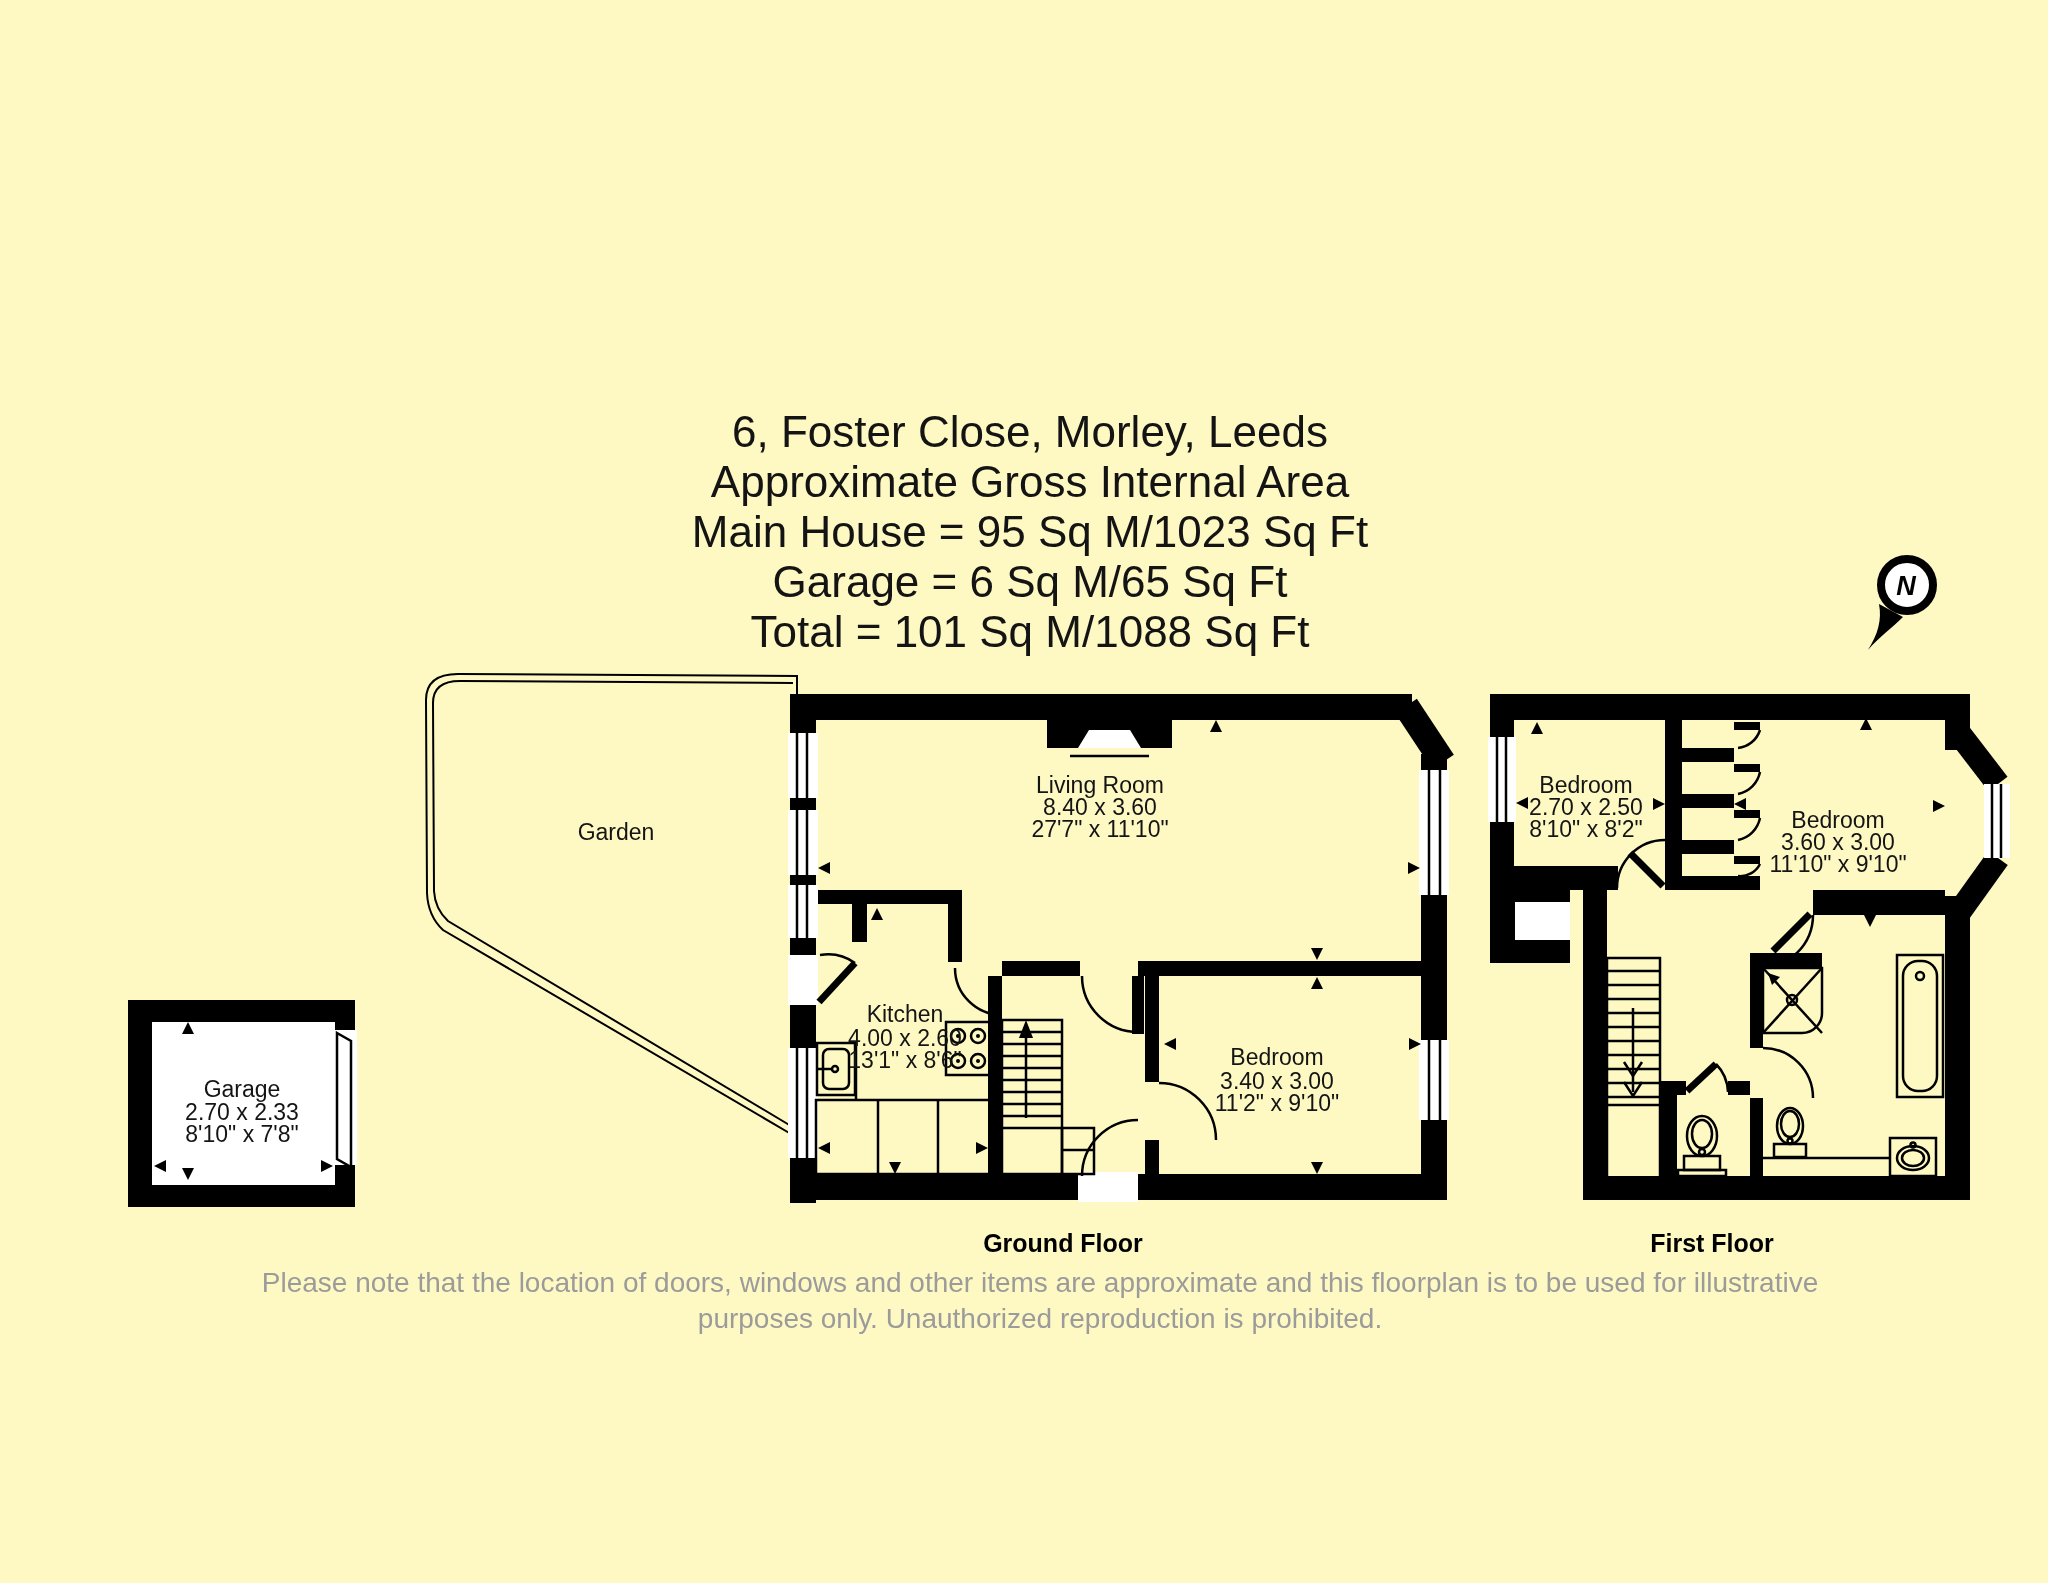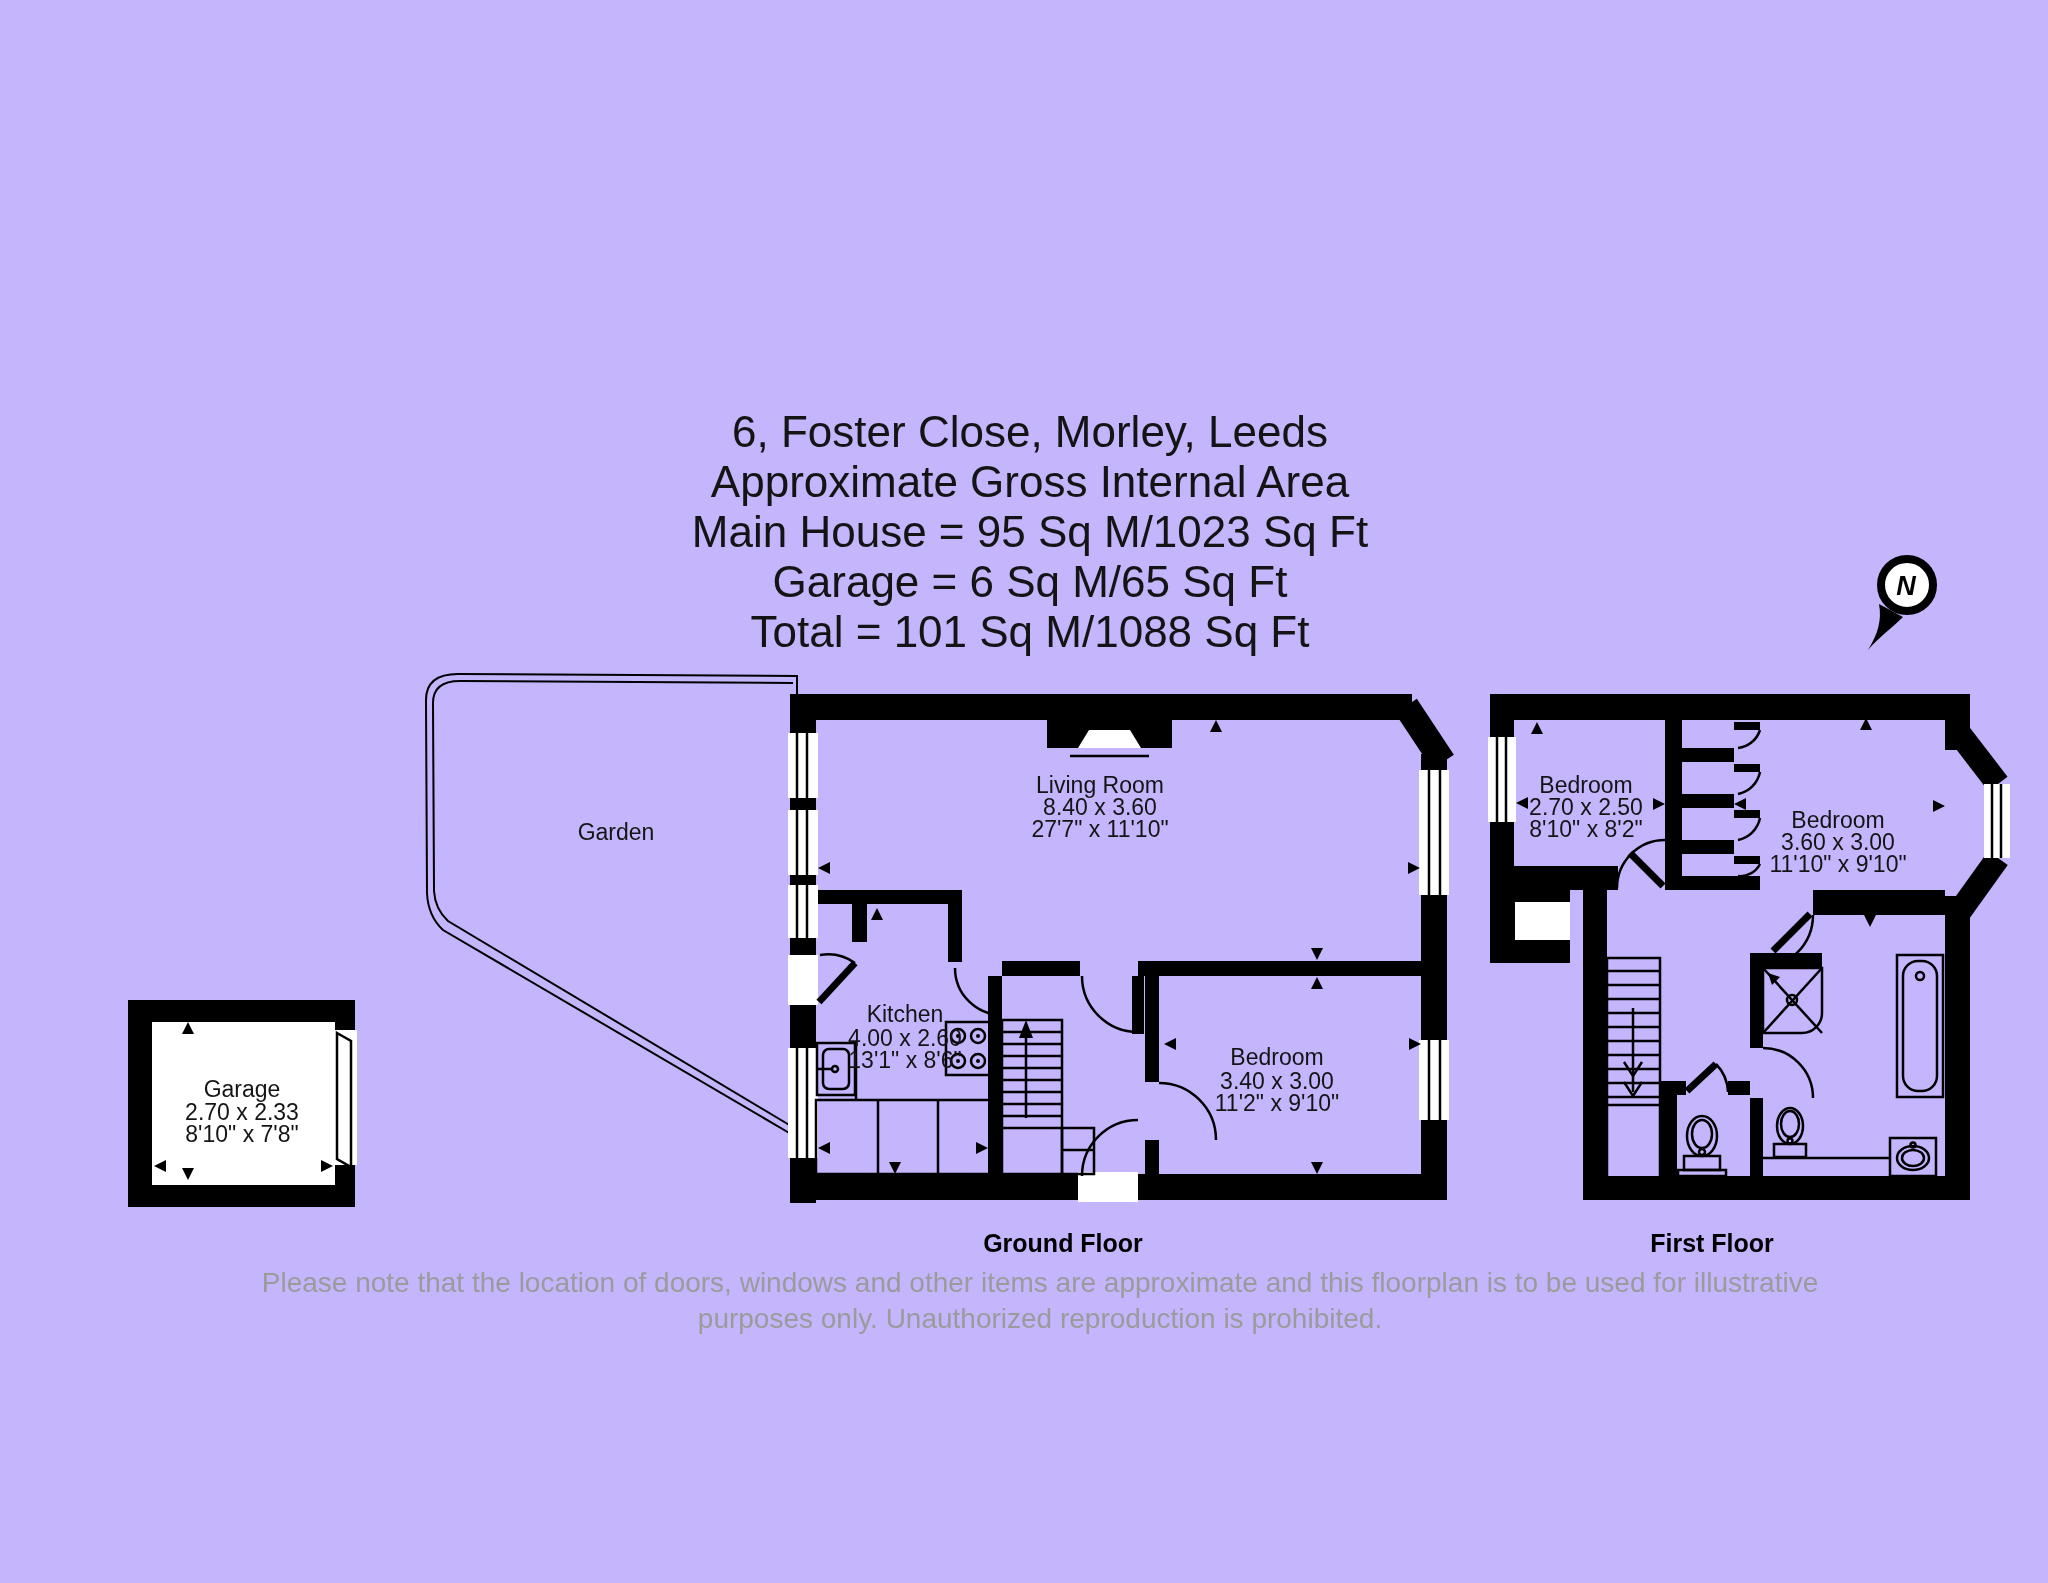--- a/index.html
+++ b/index.html
@@ -1,16 +1,16 @@
 <!DOCTYPE html>
 <html><head>
 <meta charset="utf-8">
 <style>
   html,body{margin:0;padding:0;background:#fff;}
-  .page{position:relative;width:2048px;height:1583px;background:#c4b5fd;overflow:hidden;
+  .page{position:relative;width:2048px;height:1583px;background:#fef9c3;overflow:hidden;
         font-family:"Liberation Sans",sans-serif;}
   svg{display:block;}
   .t-title{font-family:"Liberation Sans",sans-serif;font-size:44px;font-weight:400;fill:#141414;text-anchor:middle;}
   .t-room{font-family:"Liberation Sans",sans-serif;font-size:23px;font-weight:400;fill:#141414;text-anchor:middle;}
   .t-floor{font-family:"Liberation Sans",sans-serif;font-size:25px;font-weight:700;fill:#000;text-anchor:middle;}
   .t-disc{font-family:"Liberation Sans",sans-serif;font-size:28px;font-weight:400;fill:#9b9b9b;text-anchor:middle;}
   .t-n{font-family:"Liberation Sans",sans-serif;font-size:27px;font-weight:700;font-style:italic;fill:#000;text-anchor:middle;}
   .wall{fill:#000;stroke:none;}
   .wline{stroke:#000;fill:none;}
   .punch{fill:#fff;stroke:none;}

